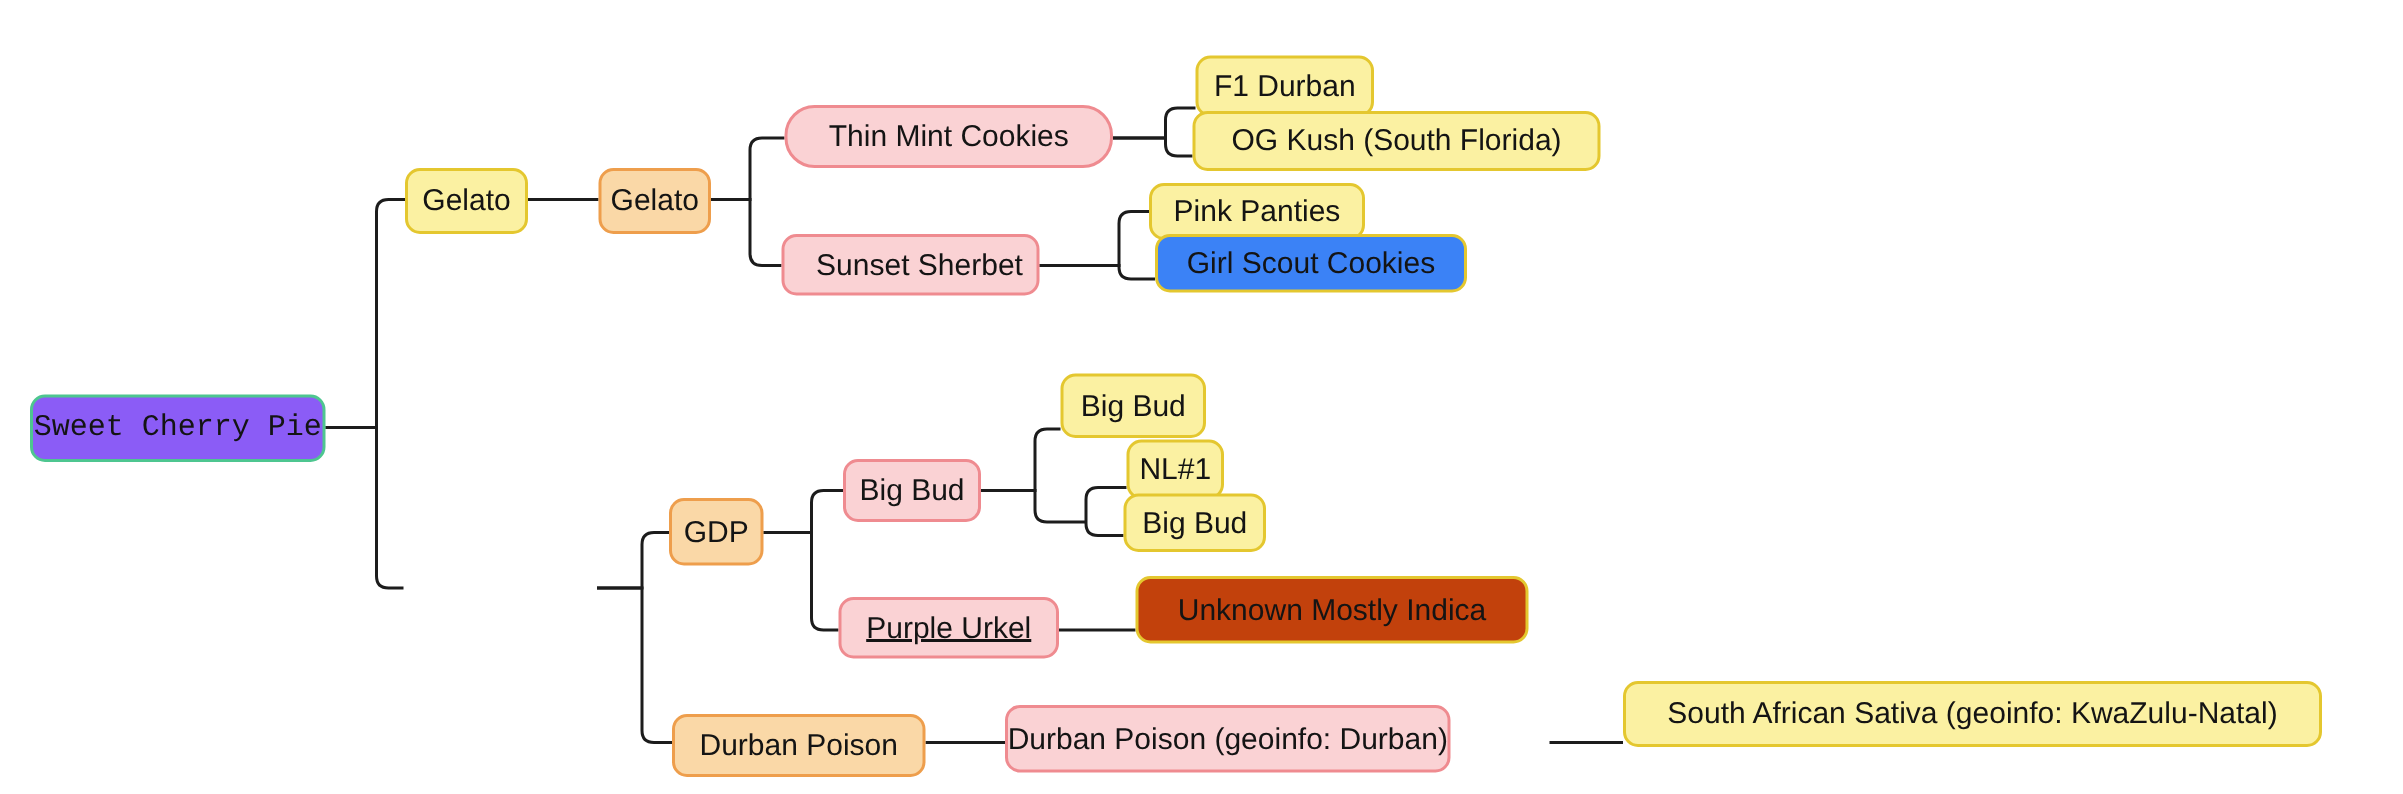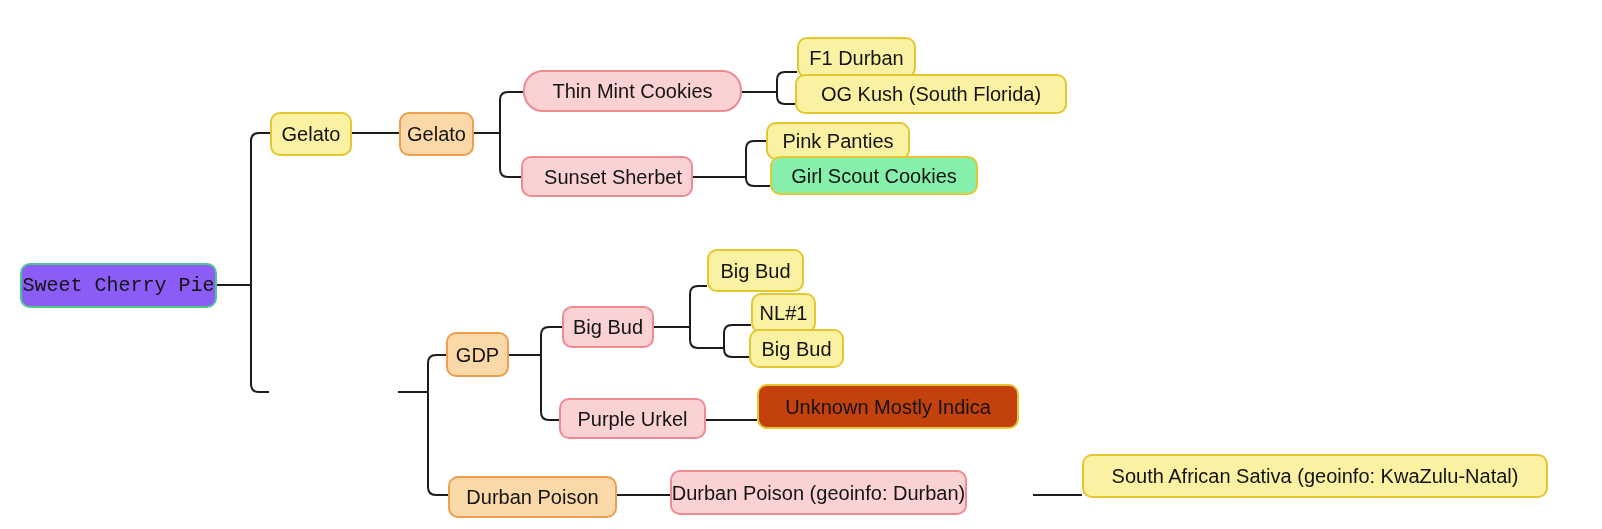--- a/index.html
+++ b/index.html
@@ -61,24 +61,24 @@
       <path d="M1033,495 H1082 H1082" fill="none" stroke="#1c1c1c" stroke-width="2"></path>
     </svg>
 <div class="node" style="left: 20px; top: 263px; width: 197px; height: 45px; background: #8b5cf6; border-color: rgb(78, 198, 144); font-family: Liberation Mono, monospace;">Sweet Cherry Pie</div>
     <div class="node" style="left: 270px; top: 112px; width: 82px; height: 44px; background: rgb(251, 241, 162); border-color: rgb(228, 199, 47);">Gelato</div>
     <div class="node" style="left: 399px; top: 112px; width: 75px; height: 44px; background: rgb(250, 216, 167); border-color: rgb(238, 158, 76);">Gelato</div>
     <div class="node" style="left: 523px; top: 70px; width: 219px; height: 42px; background: rgb(250, 210, 212); border-color: rgb(239, 139, 144); border-radius: 20px;">Thin Mint Cookies</div>
     <div class="node" style="left: 797px; top: 37px; width: 119px; height: 41px; background: rgb(251, 241, 162); border-color: rgb(228, 199, 47);">F1 Durban</div>
     <div class="node" style="left: 795px; top: 74px; width: 272px; height: 40px; background: rgb(251, 241, 162); border-color: rgb(228, 199, 47);">OG Kush (South Florida)</div>
     <div class="node" style="left: 521px; top: 156px; width: 172px; height: 41px; background: rgb(250, 210, 212); border-color: rgb(239, 139, 144); padding-left: 12px;">Sunset Sherbet</div>
     <div class="node" style="left: 766px; top: 122px; width: 144px; height: 38px; background: rgb(251, 241, 162); border-color: rgb(228, 199, 47);">Pink Panties</div>
-    <div class="node" style="left: 770px; top: 156px; width: 208px; height: 39px; background: #86efac; border-color: rgb(228, 199, 47); text-align: center;">Girl Scout Cookies</div>
+    <div class="node" style="left: 770px; top: 156px; width: 208px; height: 39px; background: #3b82f6; border-color: rgb(228, 199, 47); text-align: center;">Girl Scout Cookies</div>
     <div class="node" style="left: 446px; top: 332px; width: 63px; height: 45px; background: rgb(250, 216, 167); border-color: rgb(238, 158, 76); text-align: right;">GDP</div>
     <div class="node" style="left: 562px; top: 306px; width: 92px; height: 42px; background: rgb(250, 210, 212); border-color: rgb(239, 139, 144);">Big Bud</div>
     <div class="node" style="left: 707px; top: 249px; width: 97px; height: 43px; background: rgb(251, 241, 162); border-color: rgb(228, 199, 47);">Big Bud</div>
     <div class="node" style="left: 751px; top: 293px; width: 65px; height: 40px; background: rgb(251, 241, 162); border-color: rgb(228, 199, 47);">NL#1</div>
     <div class="node" style="left: 749px; top: 329px; width: 95px; height: 39px; background: rgb(251, 241, 162); border-color: rgb(228, 199, 47);">Big Bud</div>
-    <div class="node" style="left: 559px; top: 398px; width: 147px; height: 41px; background: rgb(250, 210, 212); border-color: rgb(239, 139, 144);">Purple Urkel</div>
+    <div class="node" style="left: 559px; top: 398px; width: 147px; height: 41px; background: rgb(250, 210, 212); border-color: rgb(239, 139, 144); text-decoration: underline;">Purple Urkel</div>
     <div class="node" style="left: 757px; top: 384px; width: 262px; height: 45px; background: #c2410c; border-color: rgb(228, 199, 47);">Unknown Mostly Indica</div>
     <div class="node" style="left: 448px; top: 476px; width: 169px; height: 42px; background: rgb(250, 216, 167); border-color: rgb(238, 158, 76);">Durban Poison</div>
     <div class="node" style="left: 670px; top: 470px; width: 297px; height: 45px; background: rgb(250, 210, 212); border-color: rgb(239, 139, 144);">Durban Poison (geoinfo: Durban)</div>
     <div class="node" style="left: 1082px; top: 454px; width: 466px; height: 44px; background: rgb(251, 241, 162); border-color: rgb(228, 199, 47);">South African Sativa (geoinfo: KwaZulu-Natal)</div>
   </div>
 
 </body></html>

